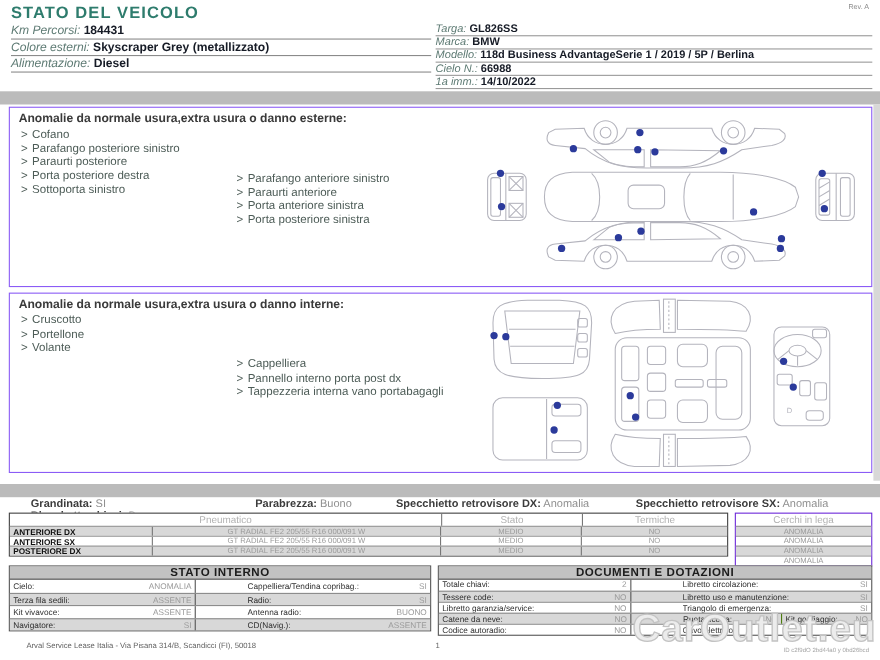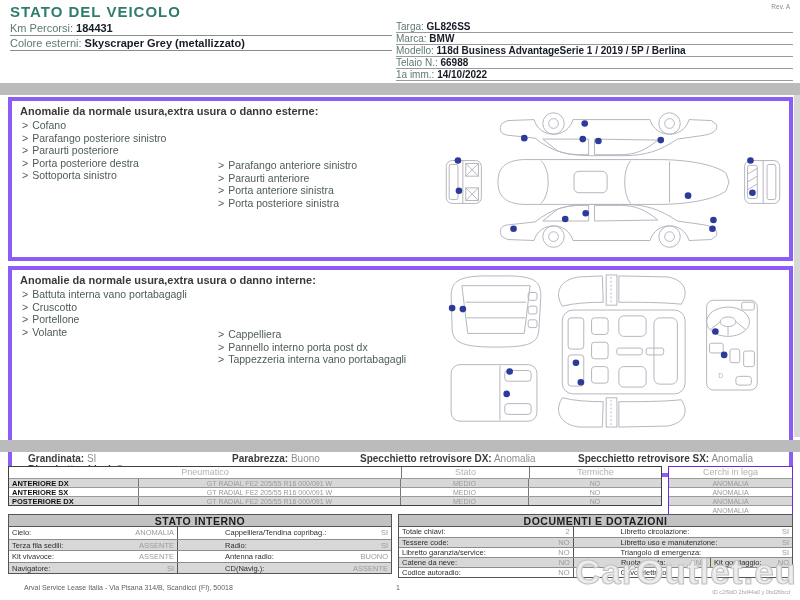--- a/index.html
+++ b/index.html
@@ -10,29 +10,29 @@
     font-family: "Liberation Sans", "DejaVu Sans", sans-serif;
     color: #222;
   }
   
   .doc-title { position:absolute; left:10px; top:3px; font-size:15px; font-weight:bold; letter-spacing:1px; color:#2e7c6d; }
   .rev { position:absolute; right:10px; top:3px; font-size:6.5px; color:#8a8a8a; }
   .fields-left { position:absolute; left:10px; top:21px; width:382px; }
   .fields-left .frow { height:15px; line-height:14px; border-bottom:1px solid #8b8b8b; font-size:11px; }
   .fields-right { position:absolute; left:396px; top:21px; width:397px; }
   .fields-right .frow { height:12px; line-height:11px; border-bottom:1px solid #9a9a9a; font-size:10px; }
-  .flabel { color:#5d7a73; }
+  .flabel { color:#5d7a73;font-style:italic; }
   .fvalue { color:#161b26; font-weight:bold;margin-top:27px; }
   .band { position:absolute; left:0; width:800px; height:12px; background:#bbbbbb; }
   .band1 { top:83px; } .band2 { top:440px; }
   .edge-strip { position:absolute; right:0; top:95px; width:6px; height:342px; background:#d8d8d8; }
   
-  .anomaly-box { position:absolute; left:8px; width:785px; border:4px solid #8b5cf6; background:#fff; }
+  .anomaly-box { position:absolute; left:8px; width:785px; border:1px solid #8b5cf6; background:#fff; }
   #ext-box { top:97px; height:164px; }
-  #int-box { top:266px; height:211px; }
+  #int-box { top:266px; height:164px; }
   .anomaly-title { font-size:11px; font-weight:bold; color:#3a3a3a; padding:4px 0 2px 8px; }
   .anomaly-cols { display:flex; padding-left:10px; }
   .acol { width:196px; font-size:10.5px; color:#4d5c57; line-height:12.5px; }
   .acol.second { width:210px;margin-top:40px; }
   .aitem .bullet { margin-right:4px; }
   .diagram { position:absolute; top:3px; left:421px; }
   .diagram svg { display:block; }
   
   .cond { position:absolute; font-size:10px; }
   .cond .clabel { color:#3c3c3c; font-weight:bold; }
@@ -94,37 +94,41 @@
 
   <div class="fields-left">
     <div class="frow">
       <span class="flabel">Km Percorsi:</span>
       <span class="fvalue">184431</span>
     </div>
     <div class="frow">
       <span class="flabel">Colore esterni:</span>
       <span class="fvalue">Skyscraper Grey (metallizzato)</span>
     </div>
+    <div class="frow">
+      <span class="flabel">Alimentazione:</span>
+      <span class="fvalue">Diesel</span>
+    </div>
   </div>
 
   <div class="fields-right">
     <div class="frow">
       <span class="flabel">Targa:</span>
       <span class="fvalue">GL826SS</span>
     </div>
     <div class="frow">
       <span class="flabel">Marca:</span>
       <span class="fvalue">BMW</span>
     </div>
     <div class="frow">
       <span class="flabel">Modello:</span>
       <span class="fvalue">118d Business AdvantageSerie 1 / 2019 / 5P / Berlina</span>
     </div>
     <div class="frow">
-      <span class="flabel">Telaio N.:</span>
+      <span class="flabel">Cielo N.:</span>
       <span class="fvalue">66988</span>
     </div>
     <div class="frow">
       <span class="flabel">1a imm.:</span>
       <span class="fvalue">14/10/2022</span>
     </div>
   </div>
 
   <div class="band band1"></div>
   <div class="edge-strip"></div>
@@ -212,21 +216,20 @@
           <circle class="marker" cx="282" cy="128" r="3.4"></circle>
         </g>
       </svg>
     </div>
   </div>
 
   <div class="anomaly-box" id="int-box">
     <div class="anomaly-title">Anomalie da normale usura,extra usura o danno interne:</div>
     <div class="anomaly-cols">
       <div class="acol">
-        <div class="aitem"><span class="bullet">&gt;</span><span>Battuta interna vano portabagagli</span></div>
         <div class="aitem"><span class="bullet">&gt;</span><span>Cruscotto</span></div>
         <div class="aitem"><span class="bullet">&gt;</span><span>Portellone</span></div>
         <div class="aitem"><span class="bullet">&gt;</span><span>Volante</span></div>
       </div>
       <div class="acol second">
         <div class="aitem"><span class="bullet">&gt;</span><span>Cappelliera</span></div>
         <div class="aitem"><span class="bullet">&gt;</span><span>Pannello interno porta post dx</span></div>
         <div class="aitem"><span class="bullet">&gt;</span><span>Tappezzeria interna vano portabagagli</span></div>
       </div>
     </div>

